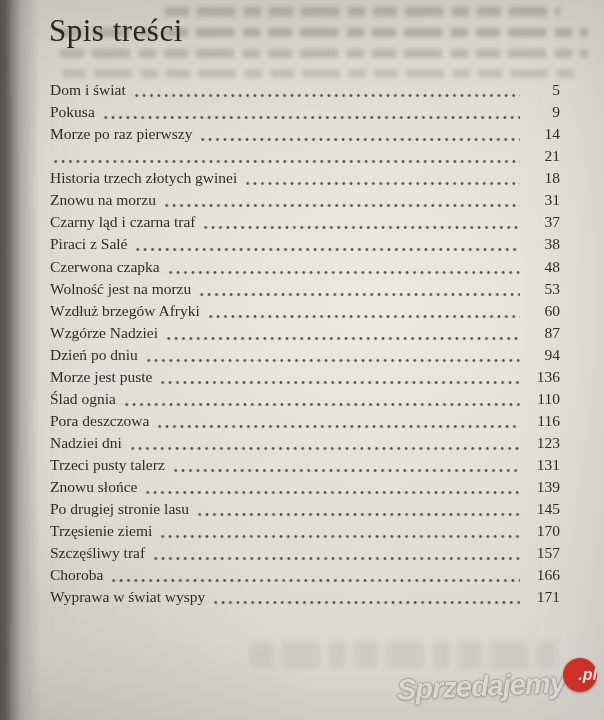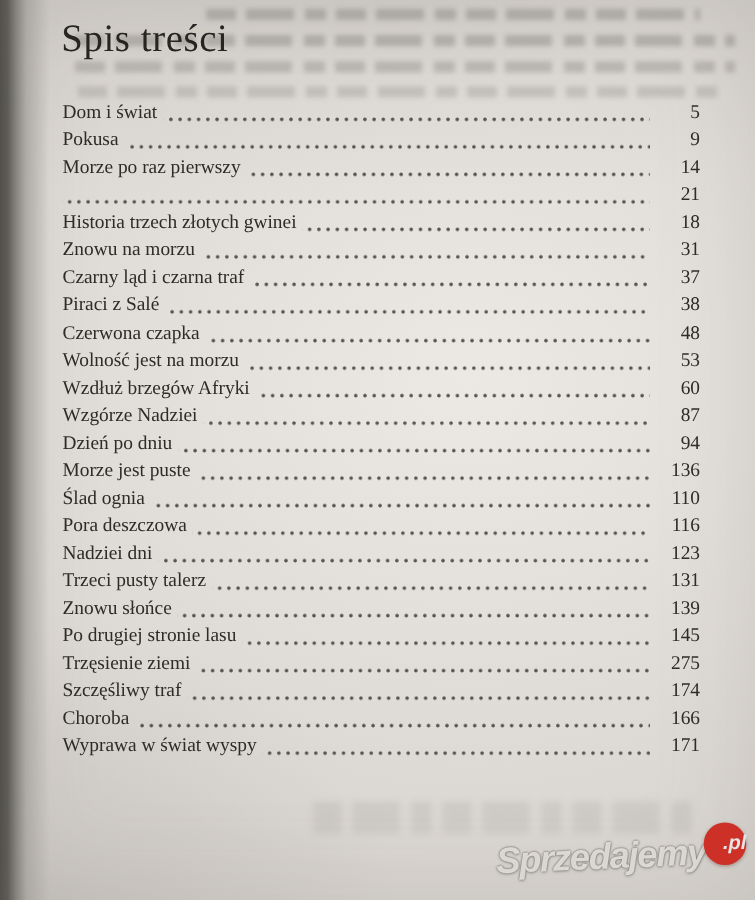--- a/index.html
+++ b/index.html
@@ -267,27 +267,27 @@
 
       <div class="row">
         <span class="t">Po drugiej stronie lasu</span>
         <span class="leader"></span>
         <span class="p">145</span>
       </div>
 
       <div class="row">
         <span class="t">Trzęsienie ziemi</span>
         <span class="leader"></span>
-        <span class="p">275</span>
+        <span class="p">170</span>
       </div>
 
       <div class="row">
         <span class="t">Szczęśliwy traf</span>
         <span class="leader"></span>
-        <span class="p">174</span>
+        <span class="p">157</span>
       </div>
 
       <div class="row">
         <span class="t">Choroba</span>
         <span class="leader"></span>
         <span class="p">166</span>
       </div>
 
       <div class="row">
         <span class="t">Wyprawa w świat wyspy</span>

